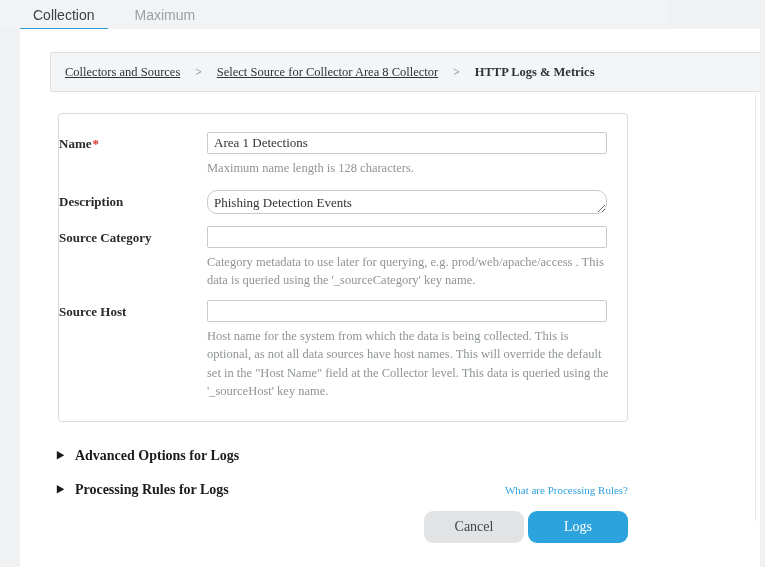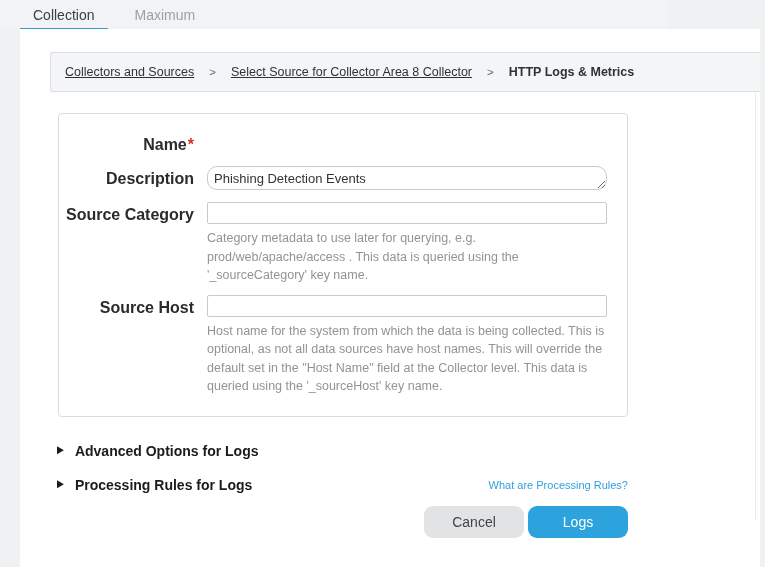--- a/index.html
+++ b/index.html
@@ -22,20 +22,21 @@
   .tab.inactive { color: #9ba1a7; }
   .tab-underline {
     position: absolute; top: 28px; left: 20px;
     width: 88px; height: 4px; background: #2b9fd6;
   }
   
   .panel {
     position: absolute; left: 20px; top: 29px;
     width: 740px; height: 538px;
     background: #ffffff;
+    font-family: Liberation Serif, serif;
   }
   .panel-right-border {
     position: absolute; right: 4px; top: 62px; width: 1px; height: 430px;
     background: #eaebec;
   }
   
   .breadcrumb {
     margin: 23px 0 0 30px;
     width: calc(100% - 30px);
     height: 40px;
@@ -55,24 +56,23 @@
     margin: 21px 0 0 38px;
     width: 570px;
     background: #fff;
     border: 1px solid #d9dbdd;
     border-radius: 4px;
     padding: 18px 0 20px 0;
   }
   .frow { display: flex; }
   .flabel {
     flex: 0 0 148px;
-    text-align: right;
     padding-right: 13px;
     padding-top: 4px;
-    font-size: 16px;
+    font-size: 13px;
     font-weight: 700;
     color: #2b2b2b;
   }
   .req { color: #d93025; font-weight: 700; margin-left: 1px; }
   .fcontent { width: 402px; }
   input.text-input {
     width: 400px; height: 22px;
     border: 1px solid #c8cacc; border-radius: 2px;
     padding: 0 6px;
     font-size: 13px; color: #333;
@@ -152,20 +152,24 @@
     <span class="crumb-sep">&gt;</span>
     <span class="crumb-current">HTTP Logs &amp; Metrics</span>
   </div>
 
   <div class="card">
 
     <div class="frow">
       <div class="flabel">
         <span>Name</span><span class="req">*</span>
       </div>
+      <div class="fcontent">
+        <input class="text-input" type="text" value="Area 1 Detections" style="">
+        <div class="help">Maximum name length is 128 characters.</div>
+      </div>
     </div>
 
     <div class="frow mt12">
       <div class="flabel">Description</div>
       <div class="fcontent">
         <textarea class="text-area" style="">Phishing Detection Events</textarea>
       </div>
     </div>
 
     <div class="frow mt12">

